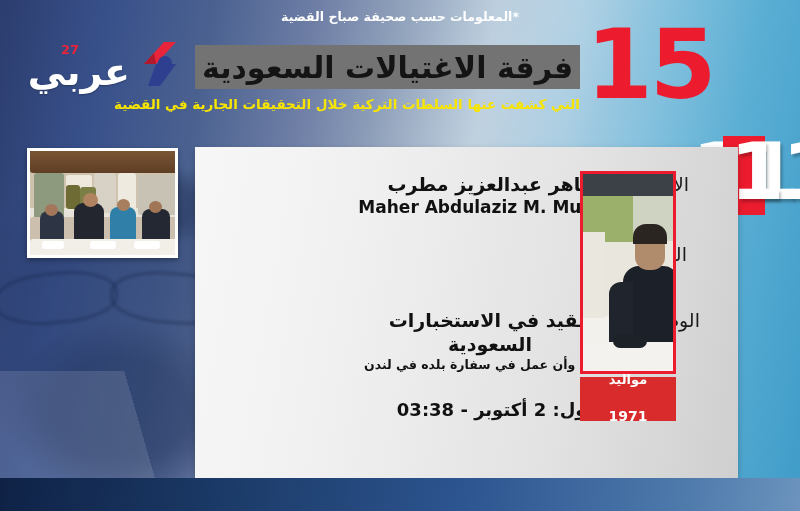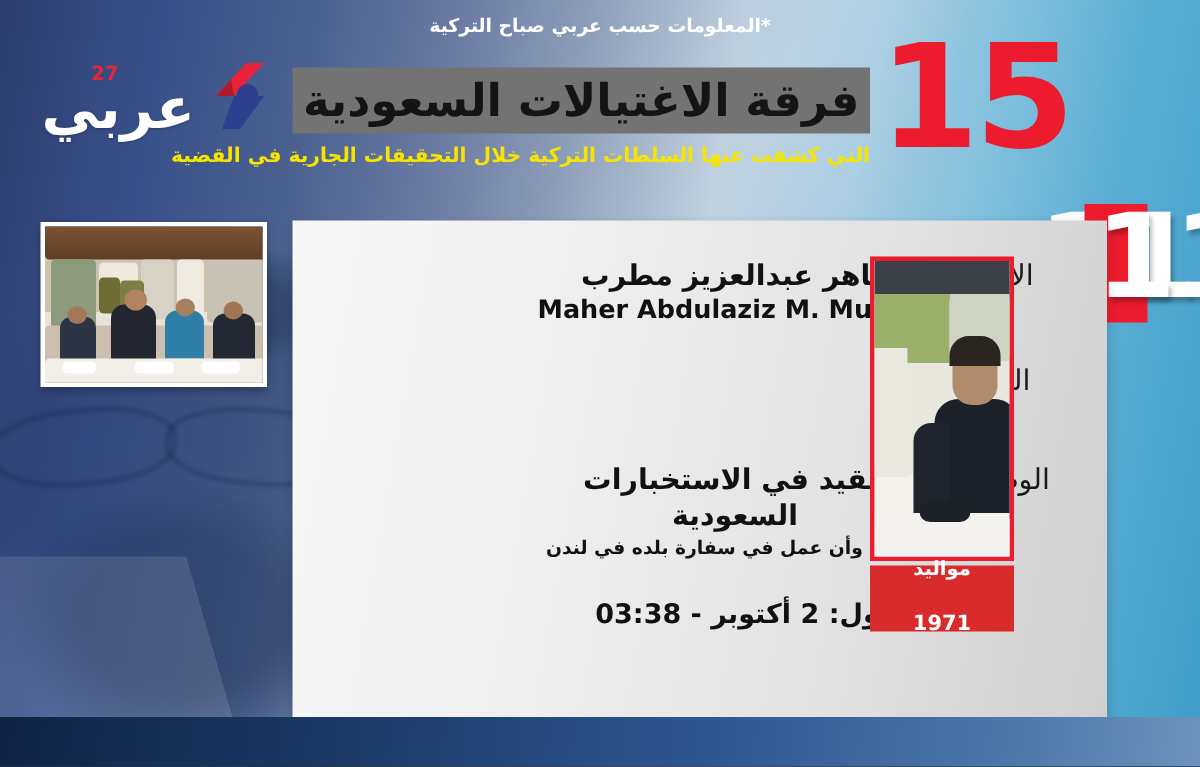--- a/index.html
+++ b/index.html
@@ -249,15 +249,15 @@
     <div class="pp" style="left:50px;top:50px;width:34px;height:20px;background:#2a2520;border-radius:13px 13px 0 0;"></div>
     <div class="pp" style="left:0;top:168px;width:96px;height:35px;background:#f4f2ee;"></div>
     <div class="pp" style="left:30px;top:160px;width:34px;height:14px;background:#1d2229;border-radius:7px;"></div>
   </div>
   <div class="portrait-cap">
     <span>مواليد</span>
     <span class="yr">1971</span>
   </div>
 
   <div class="footer"></div>
-  <div class="footer-text">*المعلومات حسب عربي صباح التركية</div>
+  <div class="footer-text">*المعلومات حسب صحيفة صباح القضية</div>
 
 </div>
 
 </body></html>

